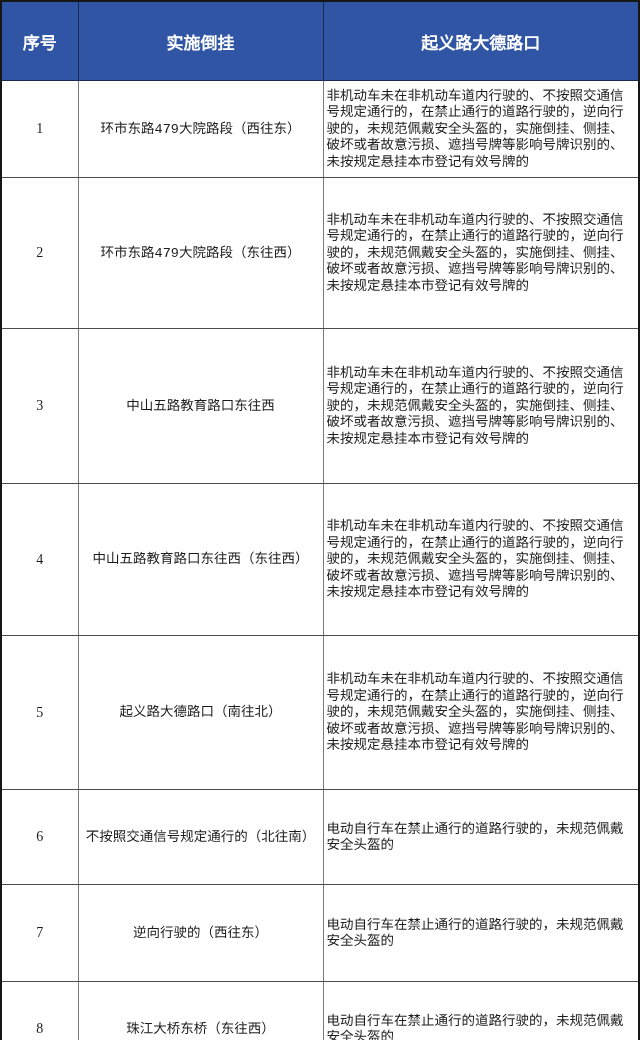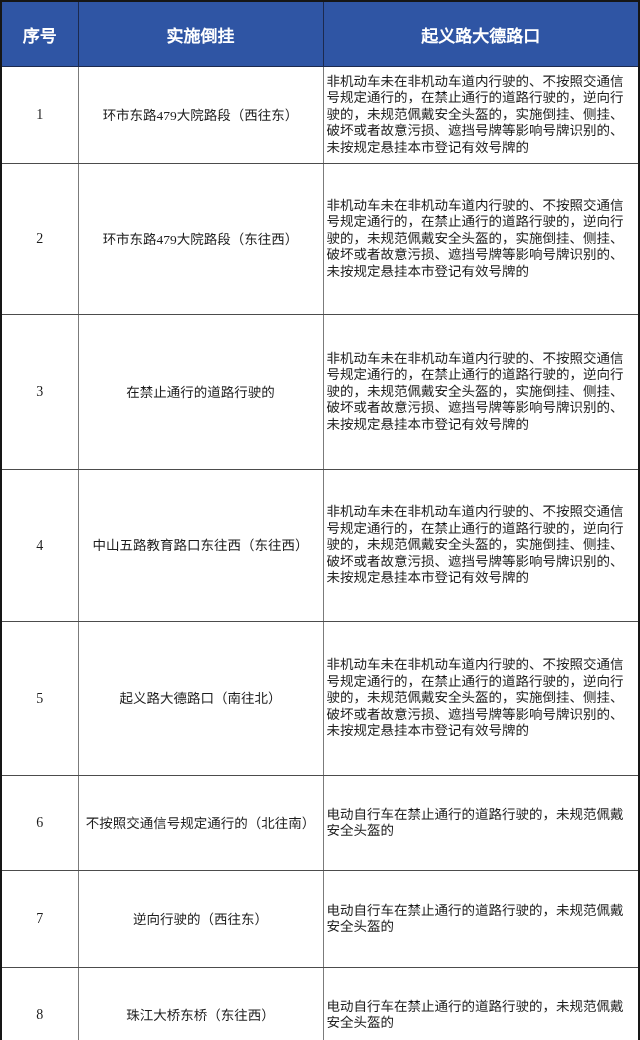--- a/index.html
+++ b/index.html
@@ -28,40 +28,40 @@
   th.hdr {
     background: var(--header-bg, #2F55A4);
     color: var(--header-text, #ffffff);
     font-family: "Liberation Sans", sans-serif;
     font-weight: bold;
     font-size: 17px;
     text-align: center;
     vertical-align: middle;
     height: 56px;
     border: 1px solid #1c2a4e;
-    padding: 4px;
+    padding: 11px;
   }
   td {
     border-left: 1px solid #7b7b7b;
     border-right: 1px solid #7b7b7b;
     border-top: 1px solid #4c4c4c;
     border-bottom: 1px solid #4c4c4c;
     color: #1c1c1c;
     vertical-align: middle;
     background: #ffffff;
   }
   td.no {
     text-align: center;
     font-family: "Liberation Serif", serif;
     font-size: 14px;
     padding: 0;
   }
   td.loc {
     text-align: center;
-    font-family: Liberation Serif, serif;
+    font-family: Liberation Mono, monospace;
     font-size: 13.5px;
     line-height: 17px;
     padding: 0 2px;
   }
   td.vio {
     text-align: left;
     font-family: "Liberation Serif", serif;
     font-size: 13.5px;
     line-height: 16.5px;
     padding: 1px 3px 1px 3px;
@@ -99,21 +99,21 @@
         <td class="loc">环市东路479大院路段（西往东）</td>
         <td class="vio">非机动车未在非机动车道内行驶的、不按照交通信号规定通行的，在禁止通行的道路行驶的，逆向行驶的，未规范佩戴安全头盔的，实施倒挂、侧挂、破坏或者故意污损、遮挡号牌等影响号牌识别的、未按规定悬挂本市登记有效号牌的</td>
       </tr>
       <tr>
         <td class="no">2</td>
         <td class="loc">环市东路479大院路段（东往西）</td>
         <td class="vio">非机动车未在非机动车道内行驶的、不按照交通信号规定通行的，在禁止通行的道路行驶的，逆向行驶的，未规范佩戴安全头盔的，实施倒挂、侧挂、破坏或者故意污损、遮挡号牌等影响号牌识别的、未按规定悬挂本市登记有效号牌的</td>
       </tr>
       <tr>
         <td class="no">3</td>
-        <td class="loc">在禁止通行的道路行驶的</td>
+        <td class="loc">中山五路教育路口东往西</td>
         <td class="vio">非机动车未在非机动车道内行驶的、不按照交通信号规定通行的，在禁止通行的道路行驶的，逆向行驶的，未规范佩戴安全头盔的，实施倒挂、侧挂、破坏或者故意污损、遮挡号牌等影响号牌识别的、未按规定悬挂本市登记有效号牌的</td>
       </tr>
       <tr>
         <td class="no">4</td>
         <td class="loc">中山五路教育路口东往西（东往西）</td>
         <td class="vio">非机动车未在非机动车道内行驶的、不按照交通信号规定通行的，在禁止通行的道路行驶的，逆向行驶的，未规范佩戴安全头盔的，实施倒挂、侧挂、破坏或者故意污损、遮挡号牌等影响号牌识别的、未按规定悬挂本市登记有效号牌的</td>
       </tr>
       <tr>
         <td class="no">5</td>
         <td class="loc">起义路大德路口（南往北）</td>

